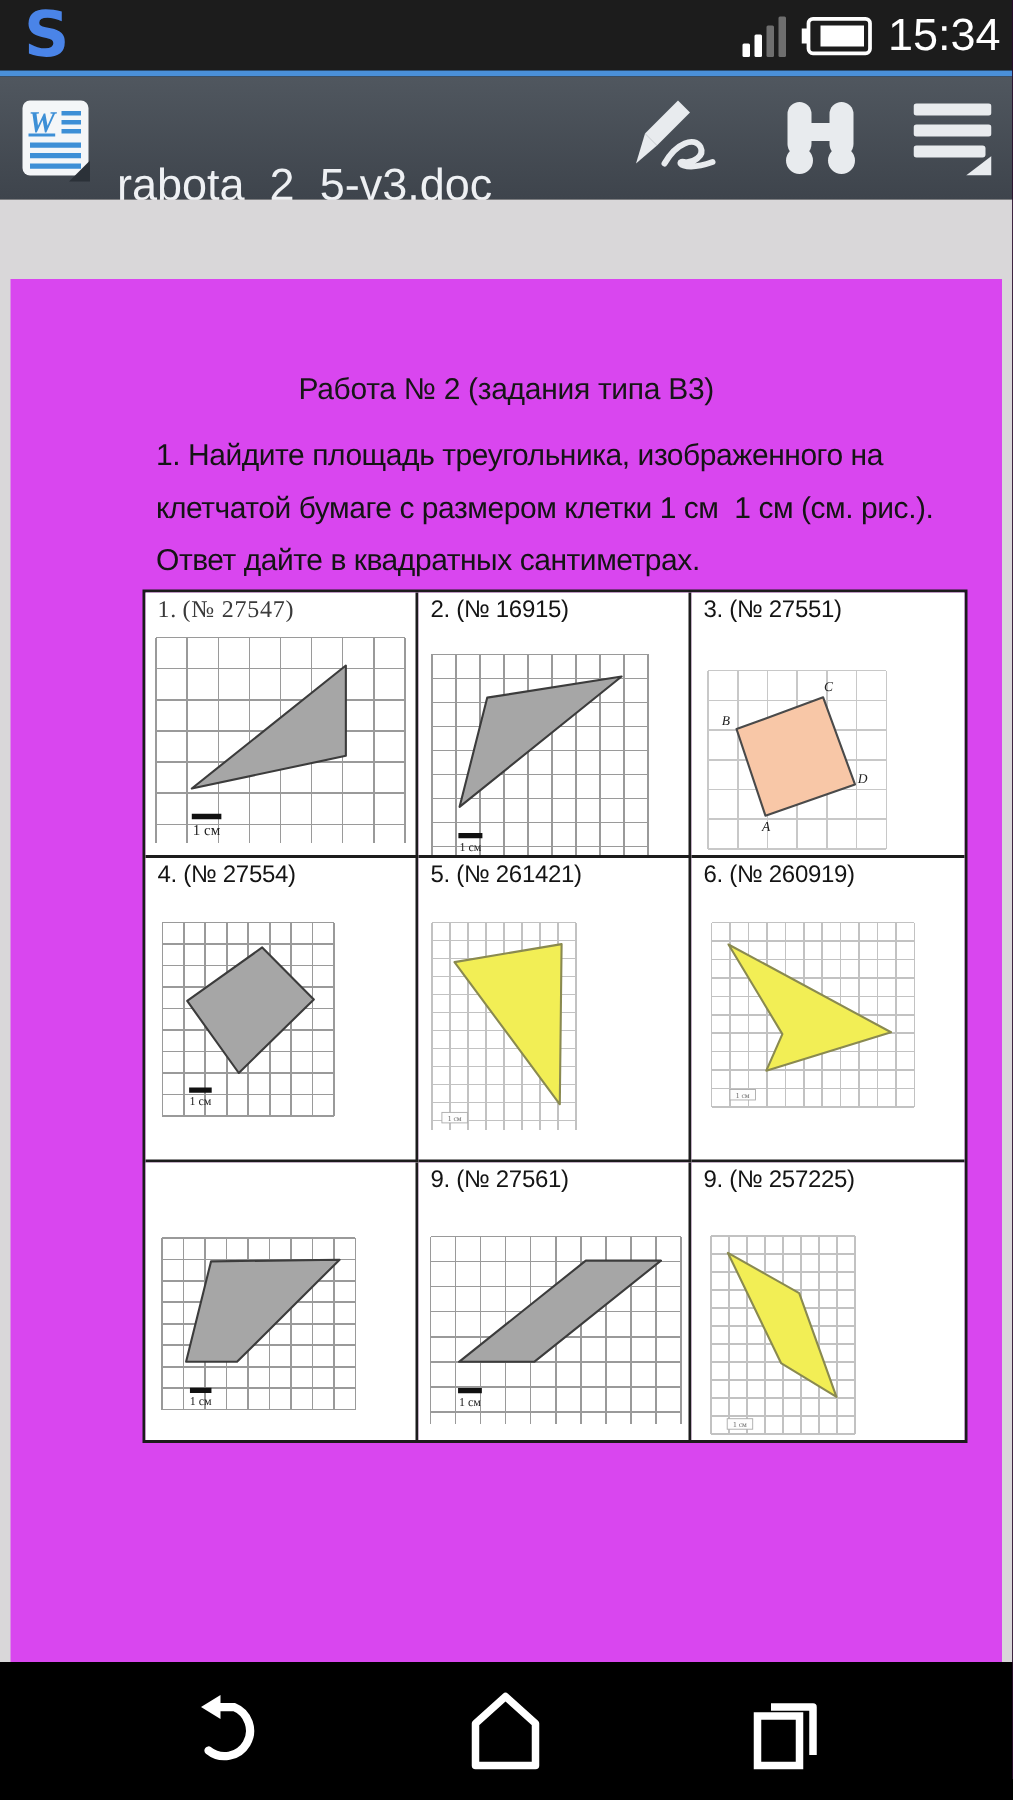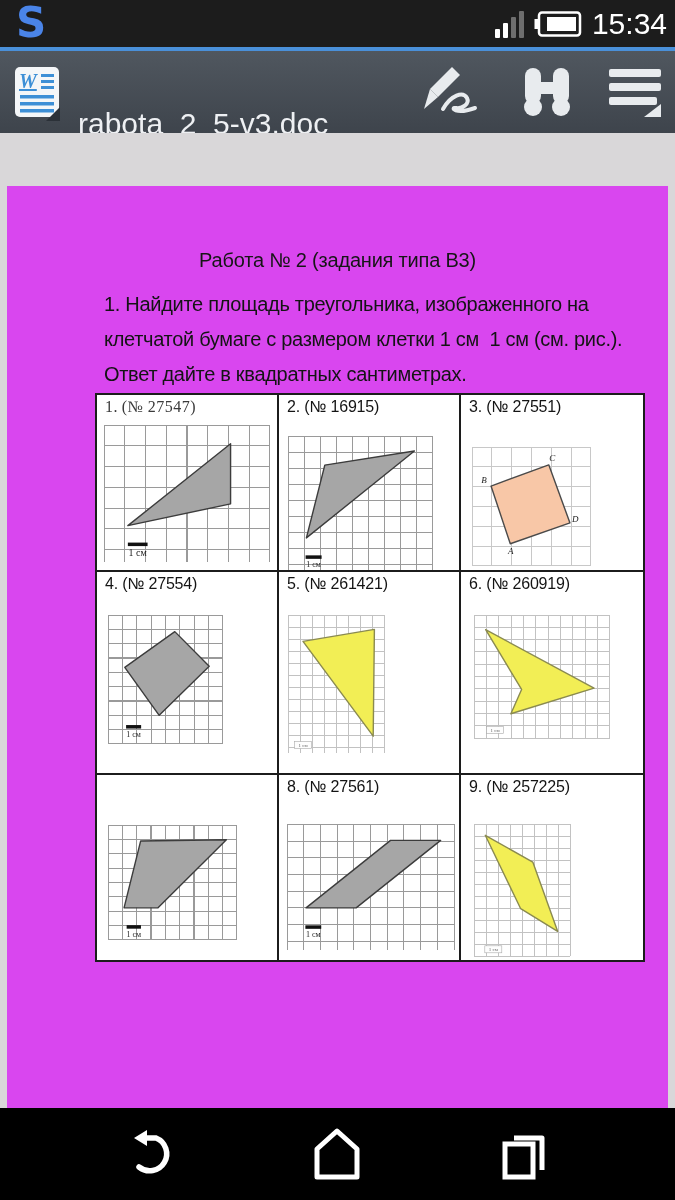--- a/index.html
+++ b/index.html
@@ -309,21 +309,21 @@
                 <line x1="0" y1="71.5" x2="128.70000000000002" y2="71.5" stroke="#9a9a9a" stroke-width="1" shape-rendering="crispEdges"></line>
                 <line x1="0" y1="85.80000000000001" x2="128.70000000000002" y2="85.80000000000001" stroke="#9a9a9a" stroke-width="1" shape-rendering="crispEdges"></line>
                 <line x1="0" y1="100.10000000000001" x2="128.70000000000002" y2="100.10000000000001" stroke="#9a9a9a" stroke-width="1" shape-rendering="crispEdges"></line>
                 <line x1="0" y1="114.4" x2="128.70000000000002" y2="114.4" stroke="#9a9a9a" stroke-width="1" shape-rendering="crispEdges"></line>
                 <polygon points="32.604,15.730000000000002 118.11800000000001,14.586 49.907000000000004,82.511 16.016000000000002,82.511" fill="#a6a6a6" stroke="#3c3c3c" stroke-width="1.4" stroke-linejoin="round"></polygon>
                 <line x1="18.59" y1="101.53" x2="32.89" y2="101.53" stroke="#111" stroke-width="3.5"></line>
                 <text x="25.74" y="111.53" font-size="8" text-anchor="middle" fill="#222" font-family="Liberation Serif,serif">1 см</text>
               </svg></div>
         </div>
         <div class="cell">
-          <div class="cell-label">8. (№  27561)</div>
+          <div class="cell-label">9. (№  27561)</div>
           <div class="fig-mount" style="left: 7px; top: 48px;"><svg width="169" height="128" viewBox="-1 -1 169 127.25">
                 <line x1="0" y1="0" x2="0" y2="125.25" stroke="#9a9a9a" stroke-width="1" shape-rendering="crispEdges"></line>
                 <line x1="16.7" y1="0" x2="16.7" y2="125.25" stroke="#9a9a9a" stroke-width="1" shape-rendering="crispEdges"></line>
                 <line x1="33.4" y1="0" x2="33.4" y2="125.25" stroke="#9a9a9a" stroke-width="1" shape-rendering="crispEdges"></line>
                 <line x1="50.099999999999994" y1="0" x2="50.099999999999994" y2="125.25" stroke="#9a9a9a" stroke-width="1" shape-rendering="crispEdges"></line>
                 <line x1="66.8" y1="0" x2="66.8" y2="125.25" stroke="#9a9a9a" stroke-width="1" shape-rendering="crispEdges"></line>
                 <line x1="83.5" y1="0" x2="83.5" y2="125.25" stroke="#9a9a9a" stroke-width="1" shape-rendering="crispEdges"></line>
                 <line x1="100.19999999999999" y1="0" x2="100.19999999999999" y2="125.25" stroke="#9a9a9a" stroke-width="1" shape-rendering="crispEdges"></line>
                 <line x1="116.89999999999999" y1="0" x2="116.89999999999999" y2="125.25" stroke="#9a9a9a" stroke-width="1" shape-rendering="crispEdges"></line>
                 <line x1="133.6" y1="0" x2="133.6" y2="125.25" stroke="#9a9a9a" stroke-width="1" shape-rendering="crispEdges"></line>

